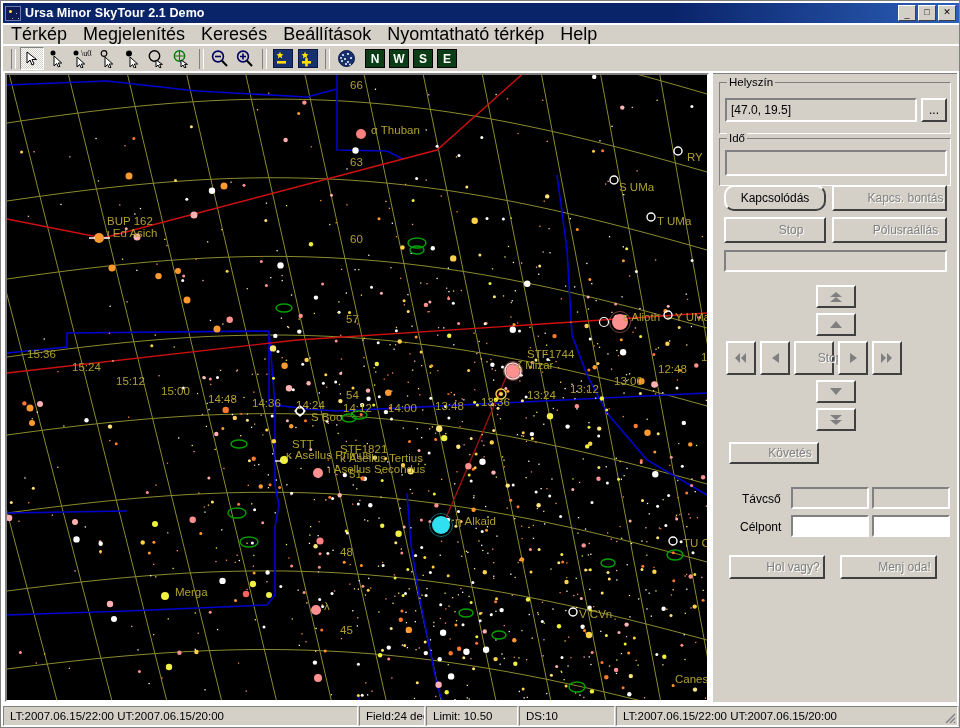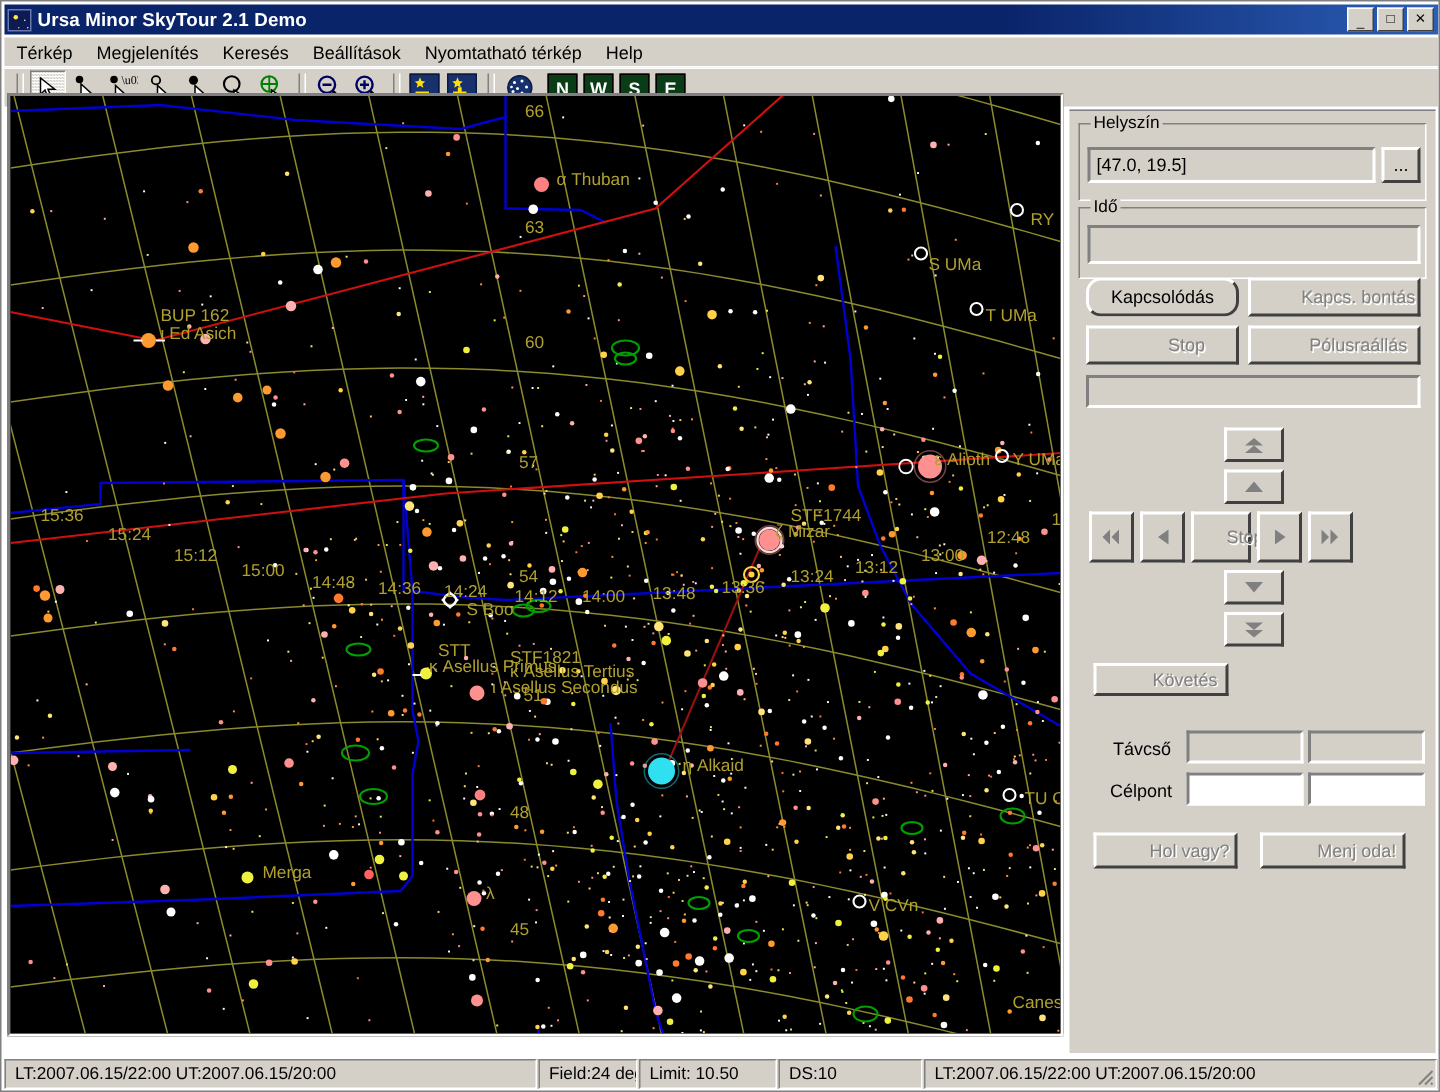--- a/index.html
+++ b/index.html
@@ -50,21 +50,21 @@
   }
   .win-btn.min span { line-height: 16px; }
 
   
   #menubar {
     position: absolute; left: 2px; top: 24px; width: 956px; height: 19px;
     background: #d4d0c8; display: flex; align-items: center;
     box-sizing: border-box;
   }
   .menu-item {
-    font-size: 12px; color: #000; padding: 2px 8px; cursor: default;
+    font-size: 18px; color: #000; padding: 2px 8px; cursor: default;
     white-space: nowrap;
   }
 
   
   #toolbar {
     position: absolute; left: 2px; top: 44px; width: 956px; height: 26px;
     background: #d4d0c8;
     border-top: 1px solid #ffffff;
     display: flex; align-items: center; padding-left: 4px;
     box-sizing: border-box;
@@ -88,21 +88,21 @@
     border: 1px solid #000;
     color: #fff; font-size: 12px; font-weight: bold;
     display: flex; align-items: center; justify-content: center;
     margin-right: 4px; box-sizing: border-box; cursor: default;
   }
 
   .ico-blue { background:#17306e; border:1px solid #0a1840; width:20px; height:19px; position:relative; box-sizing:border-box;}
 
   
   #map-frame {
-    position: absolute; left: 4px; top: 61px; width: 704px; height: 629px;
+    position: absolute; left: 4px; top: 72px; width: 704px; height: 629px;
     border: 2px solid; border-color: #808080 #ffffff #ffffff #808080;
     background: #000; box-sizing: border-box; overflow: hidden;
   }
   #map { position: absolute; inset: 0; background: #000; overflow: hidden; }
   #map svg { position: absolute; left: 0; top: 0; }
 
   
   #rpanel {
     position: absolute; left: 712px; top: 72px; width: 244px; height: 629px;
     background: #d4d0c8; box-sizing: border-box;

